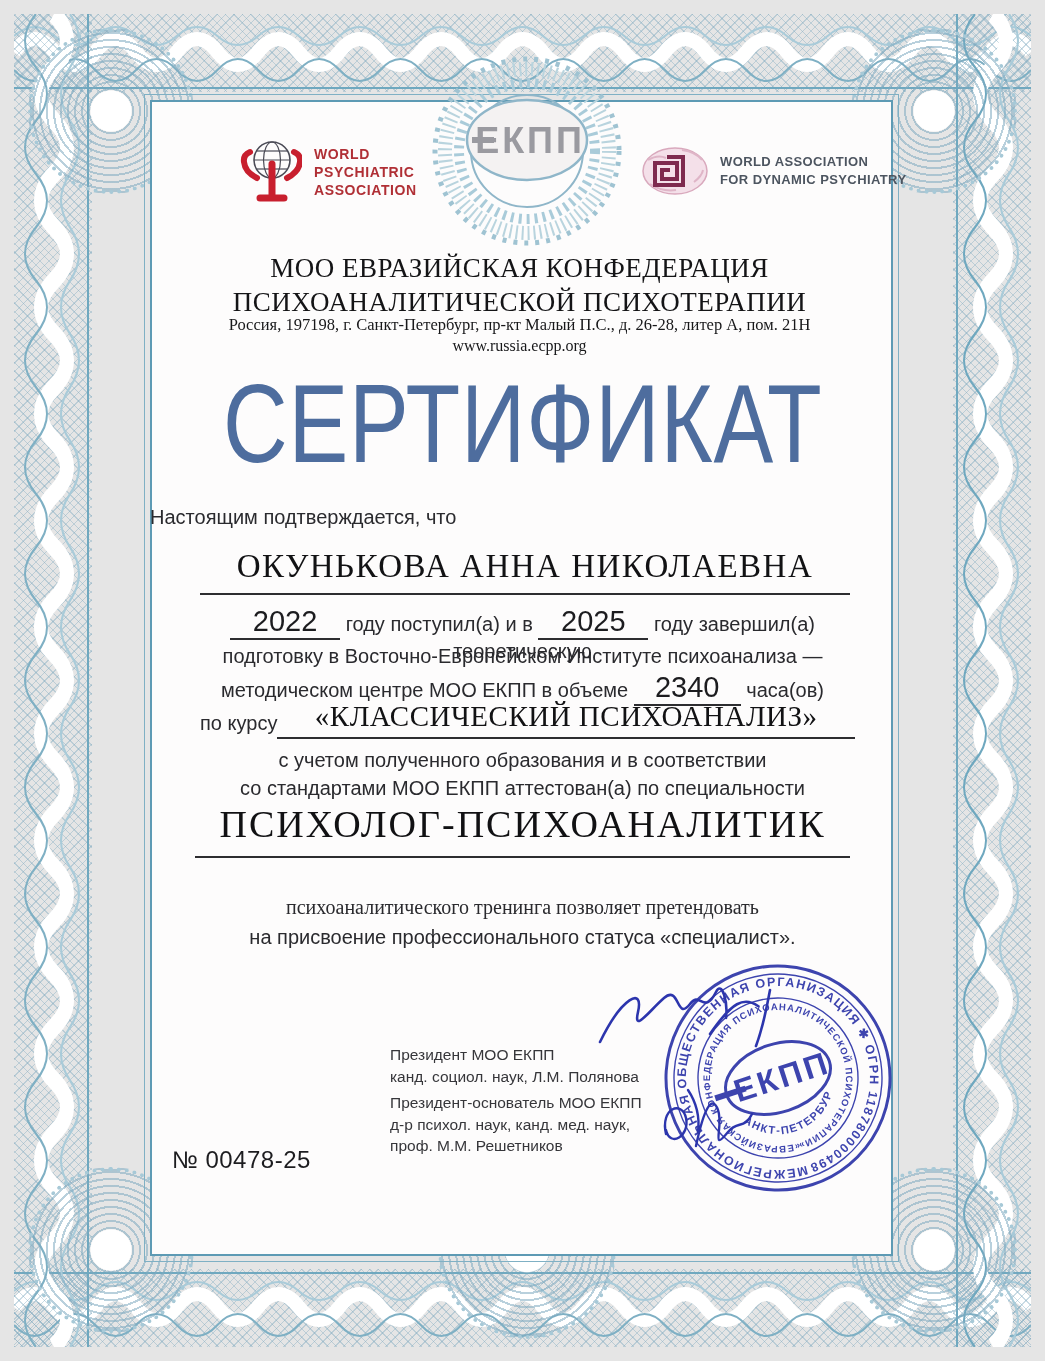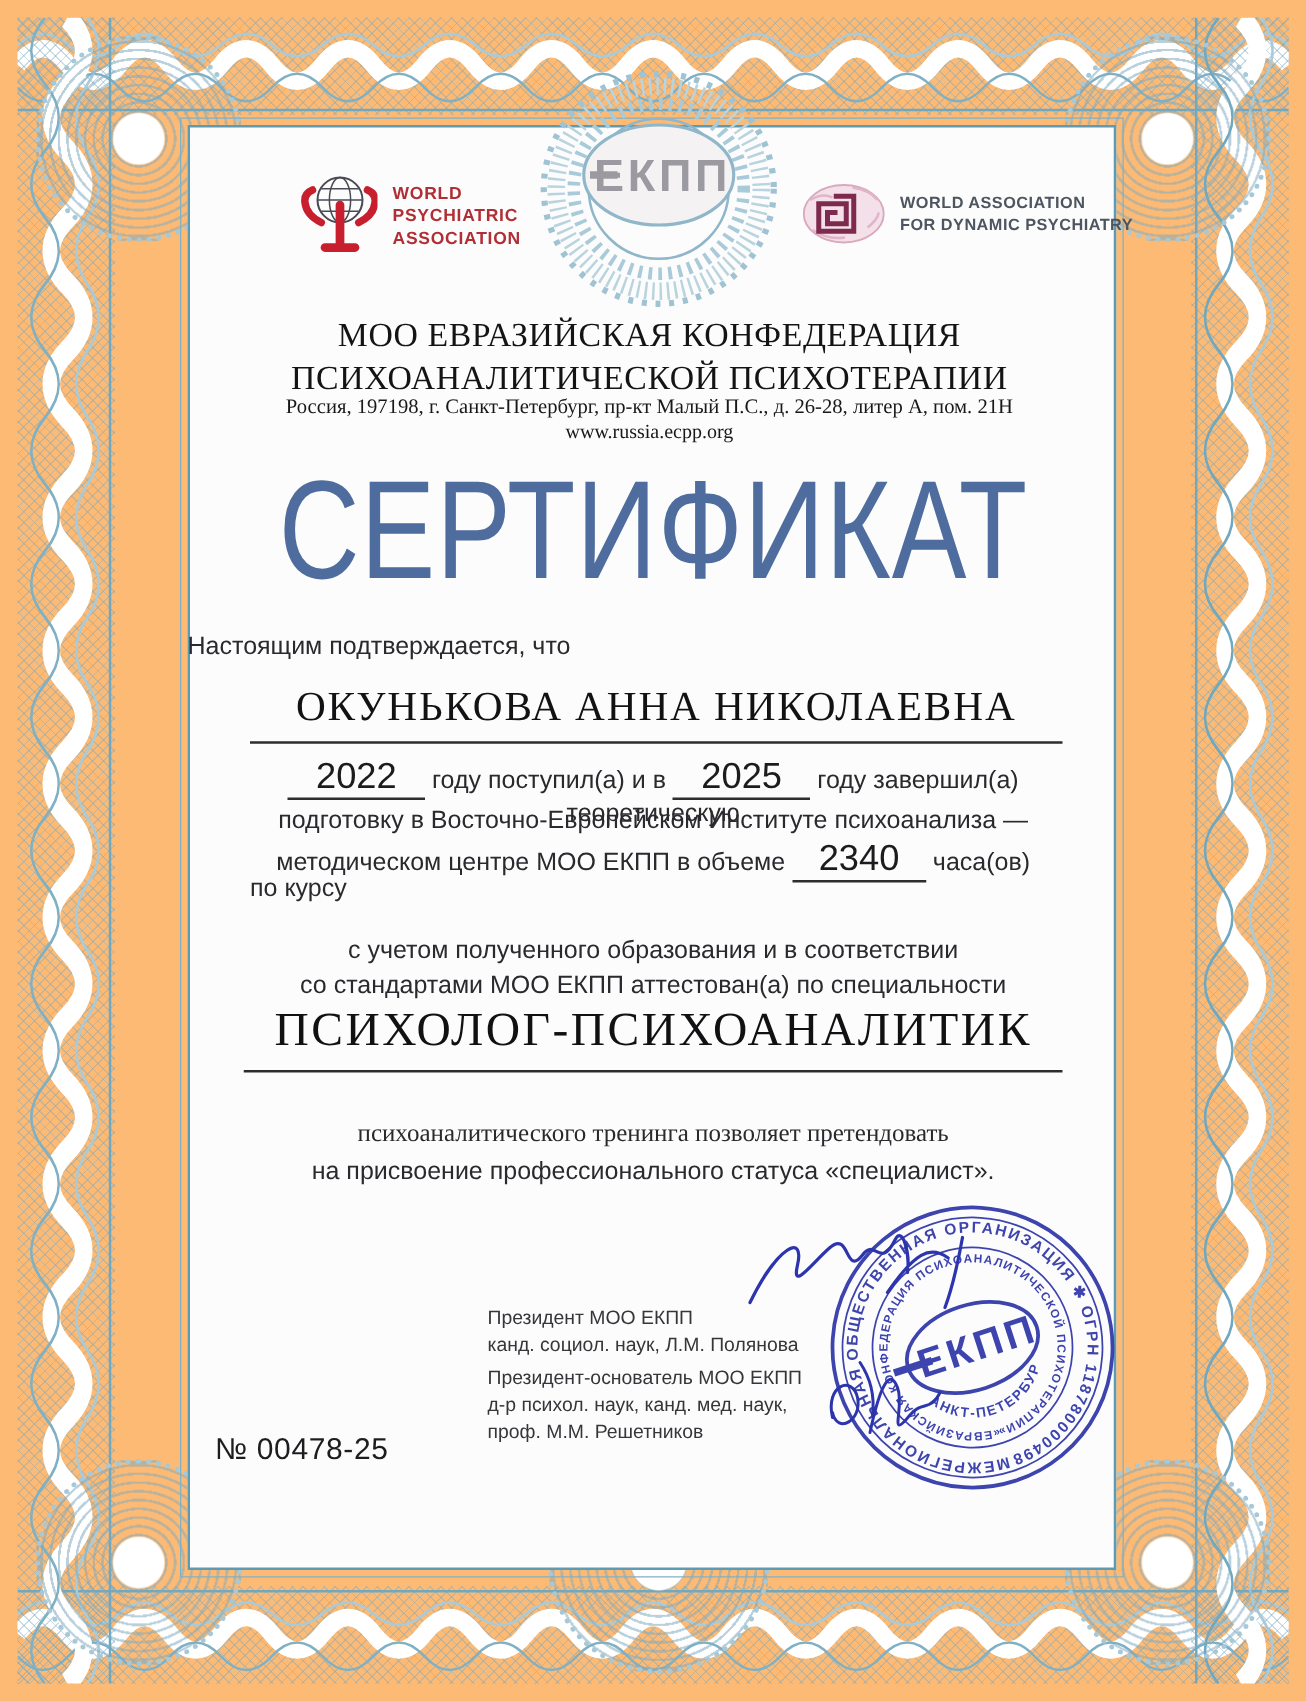--- a/index.html
+++ b/index.html
@@ -1,16 +1,16 @@
 <!DOCTYPE html>
 <html><head>
 <meta charset="utf-8">
 <style>
   html,body{margin:0;padding:0;background:#ffffff;}
-  .page{position:relative;width:1045px;height:1361px;background:#fdba74;overflow:hidden;
+  .page{position:relative;width:1045px;height:1361px;background:#e5e5e5;overflow:hidden;
         font-family:"Liberation Sans",sans-serif;color:#2a2a2e;}
   
   .band{position:absolute;background:
       repeating-linear-gradient(45deg, rgba(124,168,190,.40) 0 1px, rgba(0,0,0,0) 1px 6px),
       repeating-linear-gradient(-45deg, rgba(124,168,190,.40) 0 1px, rgba(0,0,0,0) 1px 6px);}
   .band-top{left:14px;top:14px;right:14px;height:78px;}
   .band-bottom{left:14px;bottom:14px;right:14px;height:78px;}
   .vwrap{position:absolute;width:78px;overflow:hidden;}
   .vwrap svg{position:absolute;transform-origin:0 0;}
   .wavesvg{display:block;}
@@ -165,20 +165,21 @@
   </div>
   <div class="bodyline" style="top:645px;">подготовку в Восточно-Европейском Институте психоанализа —</div>
   <div class="bodyline" style="top:673px;">
     <span>методическом центре МОО ЕКПП в объеме</span>
     <span class="blank" style="min-width:95px;">2340</span>
     <span>часа(ов)</span>
   </div>
 
   <div class="courseline">
     <span class="courselabel">по курсу</span>
+    <span class="coursefield">«КЛАССИЧЕСКИЙ ПСИХОАНАЛИЗ»</span>
   </div>
 
   <div class="bodyline" style="top:749px;">с учетом полученного образования и в соответствии</div>
   <div class="bodyline" style="top:777px;">со стандартами МОО ЕКПП аттестован(а) по специальности</div>
 
   <div class="specline">ПСИХОЛОГ-ПСИХОАНАЛИТИК</div>
 
   <div class="bodyline" style="top:896px;font-family:Liberation Serif, serif;">психоаналитического тренинга позволяет претендовать</div>
   <div class="bodyline" style="top:926px;">на присвоение профессионального статуса «специалист».</div>
 

